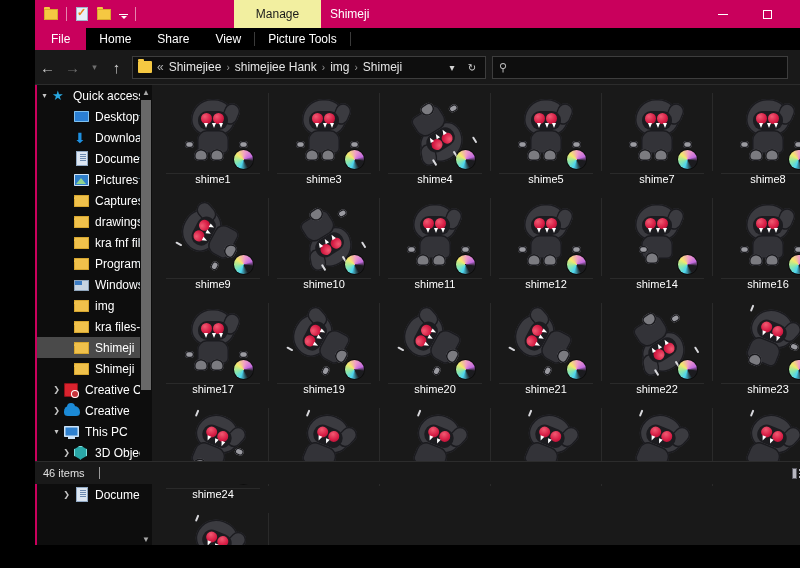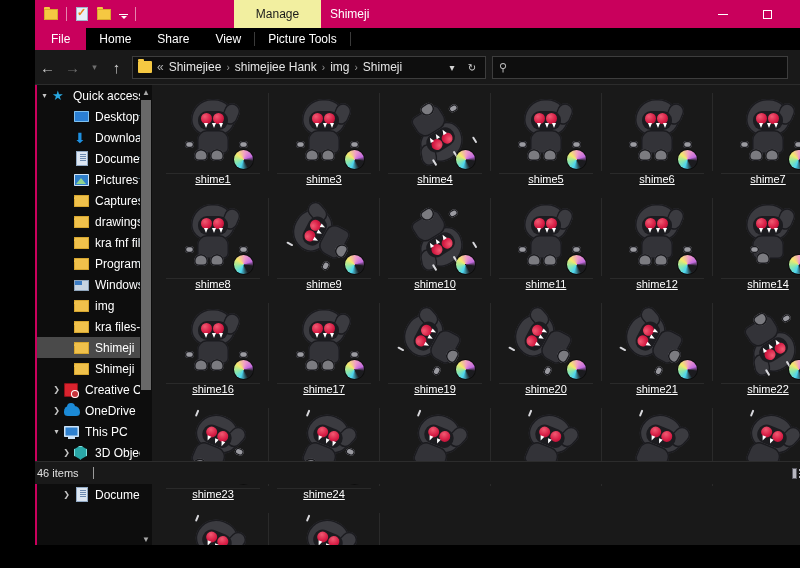--- a/index.html
+++ b/index.html
@@ -278,21 +278,21 @@
   }
   .tile {
     width: 106px; height: 105px; position: relative;
     display: flex; flex-direction: column; align-items: center;
   }
   .tile .thumb {
     width: 88px; height: 80px; position: relative; margin-top: 2px;
   }
   .tile .name {
     font-size: 11px; color: #ffffff; text-align: center;
-    margin-top: 1px; line-height: 14px; white-space: nowrap; text-decoration: underline;
+    margin-top: 1px; line-height: 14px; white-space: nowrap;
   }
   .tile .sep-v {
     position: absolute; right: -3px; top: 4px; width: 1px; height: 78px; background: #2a2a2a;
   }
   .tile .sep-h {
     position: absolute; left: 6px; bottom: 20px; width: 94px; height: 1px; background: #2a2a2a;
   }
 
   
   .sprite { position: absolute; left: 50%; top: 50%; transform: translate(-50%,-50%); }
@@ -360,21 +360,21 @@
   .ct-thumb {
     position: absolute; left: 2px; top: 19px; width: 15px; height: 262px; background: #686868;
   }
 
   
   .statusbar {
     position: absolute; left: 0; bottom: 0; width: 800px; height: 23px;
     background: #191919; border-top: 1px solid #2c2c2c;
     display: flex; align-items: center;
   }
-  .status-text { font-size: 11px; color: #e0e0e0; padding-left: 2px; }
+  .status-text { font-size: 11px; color: #e0e0e0; padding-left: 8px; }
   .status-div { width: 1px; height: 12px; background: #9a9a9a; margin-left: 14px; }
   .view-btns {
     position: absolute; right: 4px; top: 2px; display: flex; gap: 2px; align-items: center;
   }
   .vbtn {
     width: 20px; height: 19px; display: flex; align-items: center; justify-content: center;
     position: relative;
   }
   .vbtn.active { background: #4a4a4a; }
   .v-details { display: flex; gap: 2px; align-items: center; }
@@ -601,21 +601,21 @@
             <span class="nav-ico">
               <span class="ic-cc" style="display: block; position: absolute;"></span>
             </span>
             <span class="nav-label">Creative Cloud F</span>
           </div>
           <div class="nav-row ind-2">
             <span class="nav-exp">❯</span>
             <span class="nav-ico">
               <span class="ic-cloud" style="display: block; position: absolute;"></span>
             </span>
-            <span class="nav-label">OneDrive</span>
+            <span class="nav-label">Creative</span>
           </div>
           <div class="nav-row ind-2">
             <span class="nav-exp">▾</span>
             <span class="nav-ico">
               <span class="ic-pc" style="display: block; position: absolute;"></span>
             </span>
             <span class="nav-label">This PC</span>
           </div>
           <div class="nav-row ind-1">
             <span class="nav-exp">❯</span>
@@ -741,45 +741,20 @@
                 <div class="leg l"></div>
                 <div class="leg r"></div>
                 <div class="hand" style="left: 8px; top: 44px;"></div>
                 <div class="hand" style="left: 62px; top: 44px;"></div>
               </div>
               <div class="kra-orb"></div>
             </div>
             <div class="sep-v"></div>
             <div class="sep-h"></div>
             <div class="name">shime5</div>
-          </div>
-          <div class="tile">
-            <div class="thumb">
-              <div class="sprite" style="width: 72px; height: 68px; transform: translate(-50%, -50%) rotate(0deg);">
-                <div class="hood">
-                  <div class="hood-tip"></div>
-                </div>
-                <div class="face">
-                  <div class="eye l"></div>
-                  <div class="eye r"></div>
-                  <div class="fang a"></div>
-                  <div class="fang b"></div>
-                  <div class="fang c"></div>
-                </div>
-                <div class="body-shape"></div>
-                <div class="leg l"></div>
-                <div class="leg r"></div>
-                <div class="hand" style="left: 8px; top: 44px;"></div>
-                <div class="hand" style="left: 62px; top: 44px;"></div>
-              </div>
-              <div class="kra-orb"></div>
-            </div>
-            <div class="sep-v"></div>
-            <div class="sep-h"></div>
-            <div class="name">shime6</div>
           </div>
           <div class="tile">
             <div class="thumb">
               <div class="sprite" style="width: 72px; height: 68px; transform: translate(-50%, -50%) rotate(0deg);">
                 <div class="hood">
                   <div class="hood-tip"></div>
                 </div>
                 <div class="face">
                   <div class="eye l"></div>
                   <div class="eye r"></div>

